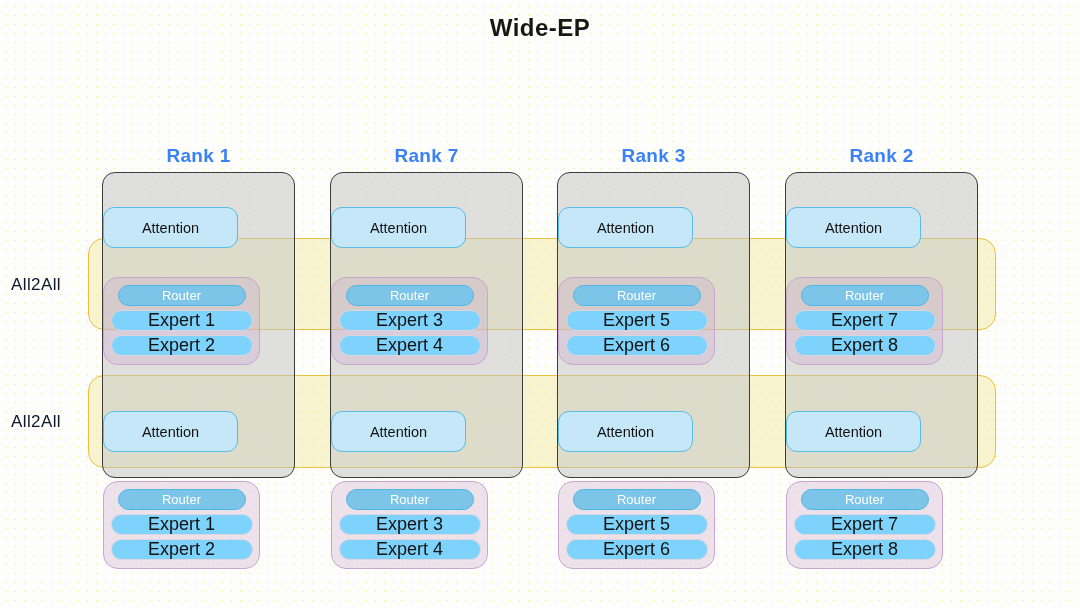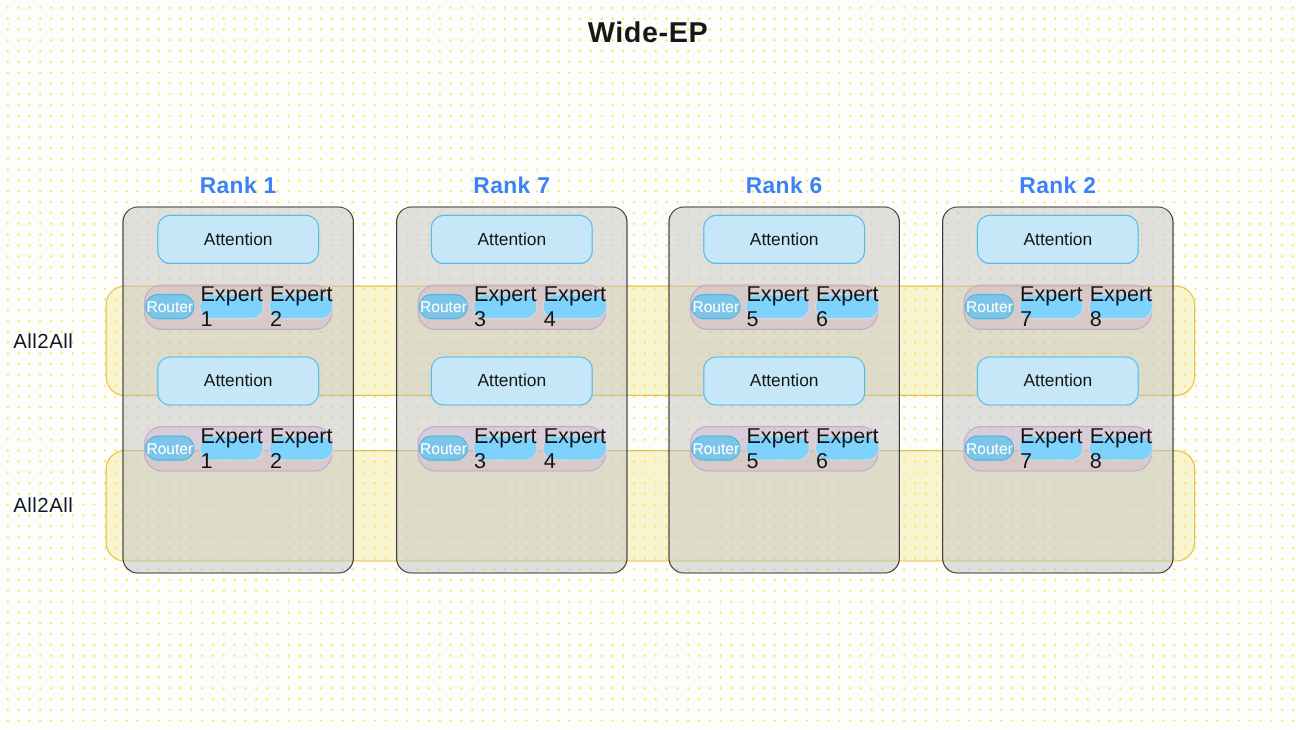--- a/index.html
+++ b/index.html
@@ -86,23 +86,22 @@
     position: absolute;
     top: 0; left: 0;
     width: 193px;
     height: 306px;
     box-sizing: border-box;
     border: 1.8px solid #3c3c3c;
     border-radius: 13px;
     background: rgba(196, 196, 196, 0.52);
     display: flex;
     flex-direction: column;
-    align-items: center;
-    padding-top: 6px;
-    gap: 4px;
+    padding-top: 34px;
+    gap: 16px;
   }
 
   
   .attention {
     width: 135px;
     height: 41px;
     box-sizing: border-box;
     border: 1.6px solid #57bde6;
     border-radius: 11px;
     background: #c6e7f8;
@@ -117,21 +116,21 @@
   
   .moe {
     width: 157px;
     box-sizing: border-box;
     border: 1.8px solid #c9a6ce;
     border-radius: 15px;
     background: rgba(206, 170, 208, 0.34);
     margin-top: 13px;
     padding: 7px 0 8px 0;
     display: flex;
-    flex-direction: row;
+    flex-direction: column;
     align-items: center;
     gap: 4px;
     flex: none;
   }
 
   .router {
     width: 128px;
     height: 21px;
     box-sizing: border-box;
     border: 1.4px solid #4fb7e2;
@@ -203,21 +202,21 @@
     <div class="attention">Attention</div>
     <div class="moe">
       <div class="router">Router</div>
       <div class="expert">Expert 3</div>
       <div class="expert">Expert 4</div>
     </div>
   </div>
 </div>
 
 <div id="rank-col-2" class="rank-col">
-  <div class="rank-label">Rank 6</div>
+  <div class="rank-label">Rank 3</div>
   <div class="rank-box">
     <div class="attention">Attention</div>
     <div class="moe">
       <div class="router">Router</div>
       <div class="expert">Expert 5</div>
       <div class="expert">Expert 6</div>
     </div>
     <div class="layer-gap"></div>
     <div class="attention">Attention</div>
     <div class="moe">

